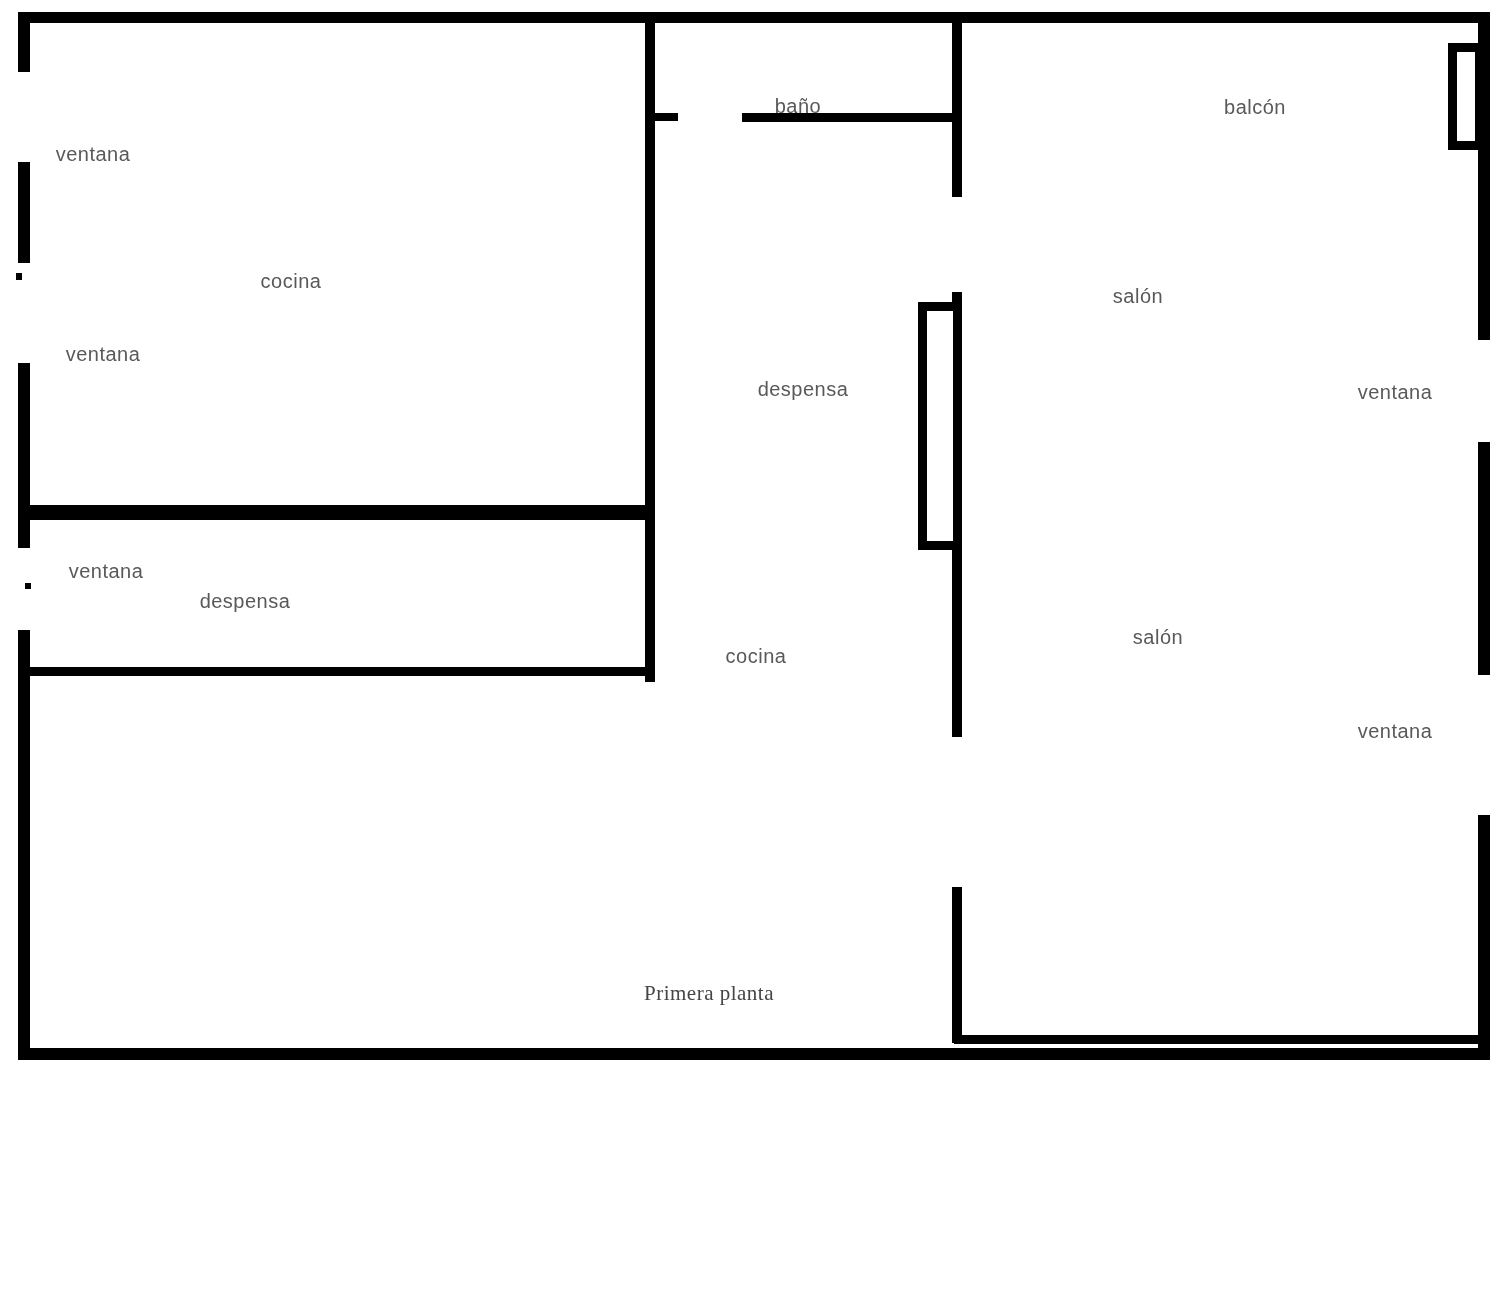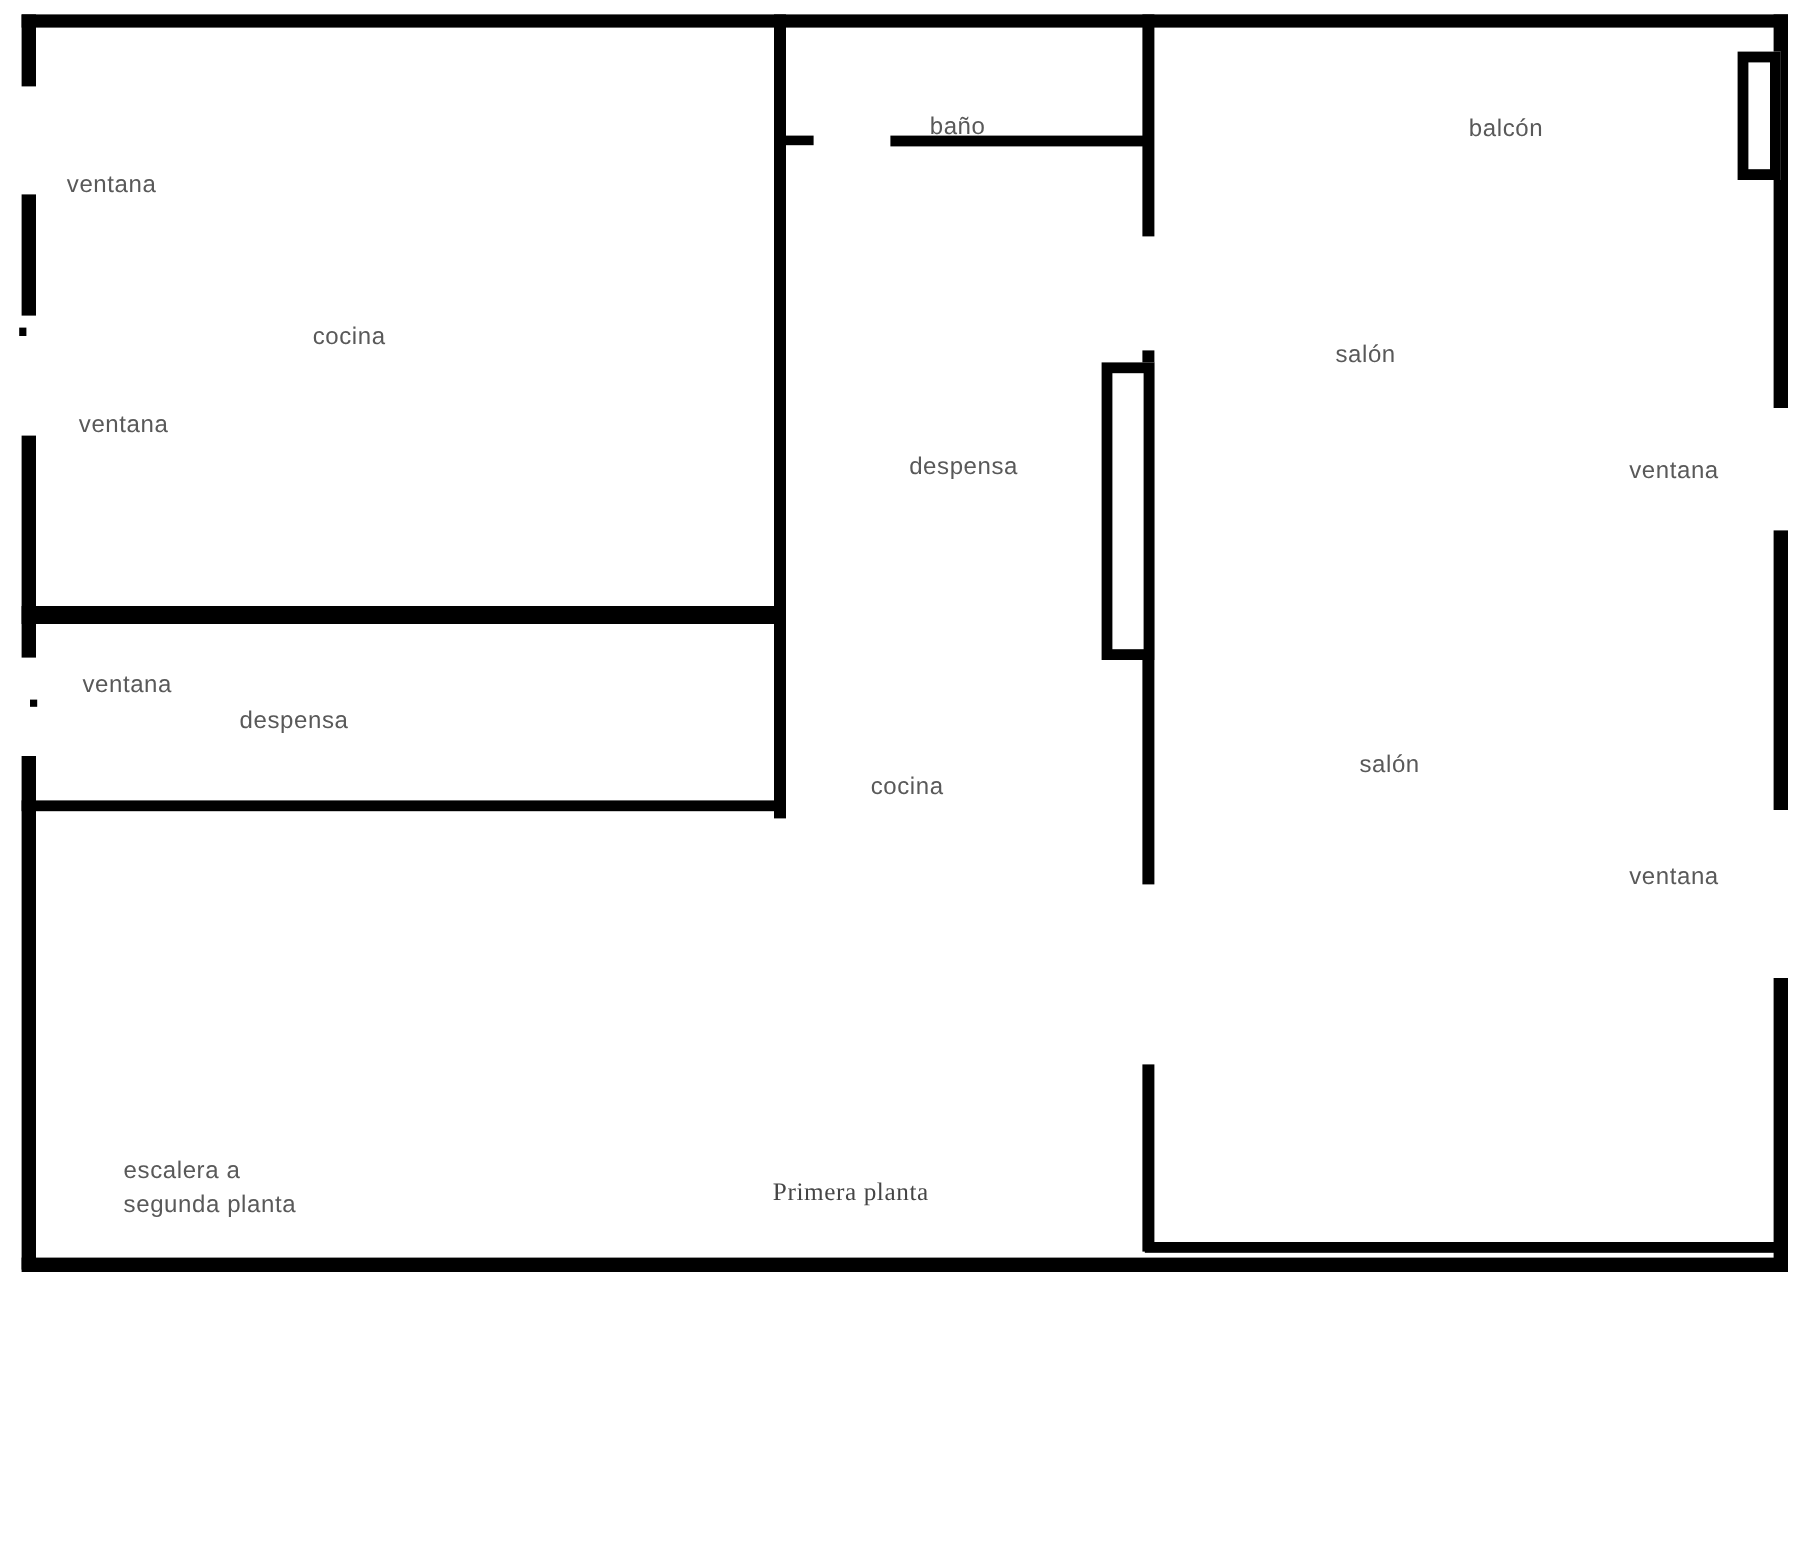--- a/index.html
+++ b/index.html
@@ -80,16 +80,14 @@
     <div class="room-label centered" style="left: 291px; top: 281px; text-align: right;">cocina</div>
     <div class="room-label centered" style="left: 245px; top: 601px;">despensa</div>
     <div class="room-label centered" style="left: 765px; top: 106px; margin-left: 33px;">baño</div>
     <div class="room-label centered" style="left: 803px; top: 389px;">despensa</div>
     <div class="room-label centered" style="left: 756px; top: 656px;">cocina</div>
     <div class="room-label centered" style="left: 1138px; top: 296px;">salón</div>
     <div class="room-label centered" style="left: 1158px; top: 637px;">salón</div>
     <div class="room-label centered" style="left: 1395px; top: 392px;">ventana</div>
     <div class="room-label centered" style="left: 1395px; top: 731px;">ventana</div>
     <div class="room-label centered" style="left: 1255px; top: 107px; text-align: right;">balcón</div>
-    <div class="room-label" style="left: 103px; top: 962px;">escalera a
-segunda planta</div>
     <div class="room-label centered dark" style="left: 709px; top: 993px;">Primera planta</div>
   </div>
 
 </body></html>

